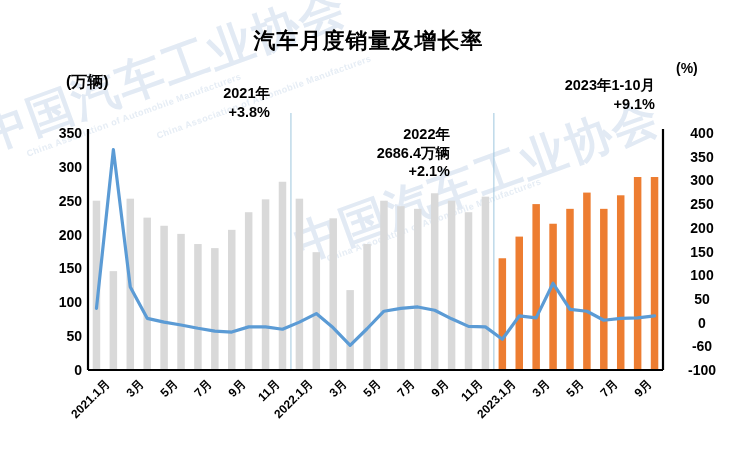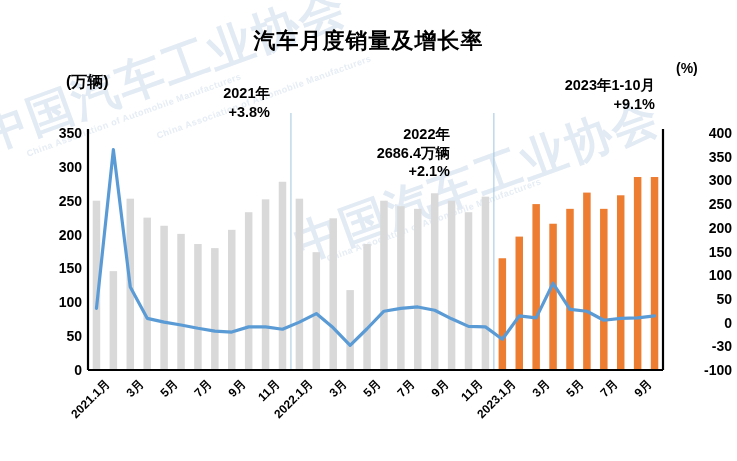--- a/index.html
+++ b/index.html
@@ -32,21 +32,21 @@
   .ann{
     position:absolute;text-align:right;font-size:14.5px;font-weight:700;color:#000;
     line-height:1.28;white-space:nowrap;
   }
   .ann .l{display:block;}
   .ytick{
     position:absolute;font-size:14px;font-weight:700;color:#000;
     transform:translateY(-50%);white-space:nowrap;
   }
   .ytick.left{text-align:right;}
-  .ytick.right{text-align:right;}
+  .ytick.right{text-align:center;}
   .xtick{
     position:absolute;font-size:12px;font-weight:700;color:#000;
     transform-origin:right top;transform:rotate(-45deg);
     text-align:right;white-space:nowrap;
   }
   svg{position:absolute;left:0;top:0;}
 </style>
 </head>
 <body>
 
@@ -125,21 +125,21 @@
       <div class="ytick left" style="left: 30px; width: 52px; top: 336.143px;">50</div>
       <div class="ytick left" style="left: 30px; width: 52px; top: 302.286px;">100</div>
       <div class="ytick left" style="left: 30px; width: 52px; top: 268.429px;">150</div>
       <div class="ytick left" style="left: 30px; width: 52px; top: 234.571px;">200</div>
       <div class="ytick left" style="left: 30px; width: 52px; top: 200.714px;">250</div>
       <div class="ytick left" style="left: 30px; width: 52px; top: 166.857px;">300</div>
       <div class="ytick left" style="left: 30px; width: 52px; top: 133px;">350</div>
     </div>
   <div id="yticks-right">
       <div class="ytick right" style="left: 672px; width: 60px; top: 370px;">-100</div>
-      <div class="ytick right" style="left: 672px; width: 60px; top: 346.3px;">-30</div>
+      <div class="ytick right" style="left: 672px; width: 60px; top: 346.3px;">-60</div>
       <div class="ytick right" style="left: 672px; width: 60px; top: 322.6px;">0</div>
       <div class="ytick right" style="left: 672px; width: 60px; top: 298.9px;">50</div>
       <div class="ytick right" style="left: 672px; width: 60px; top: 275.2px;">100</div>
       <div class="ytick right" style="left: 672px; width: 60px; top: 251.5px;">150</div>
       <div class="ytick right" style="left: 672px; width: 60px; top: 227.8px;">200</div>
       <div class="ytick right" style="left: 672px; width: 60px; top: 204.1px;">250</div>
       <div class="ytick right" style="left: 672px; width: 60px; top: 180.4px;">300</div>
       <div class="ytick right" style="left: 672px; width: 60px; top: 156.7px;">350</div>
       <div class="ytick right" style="left: 672px; width: 60px; top: 133px;">400</div>
     </div>

